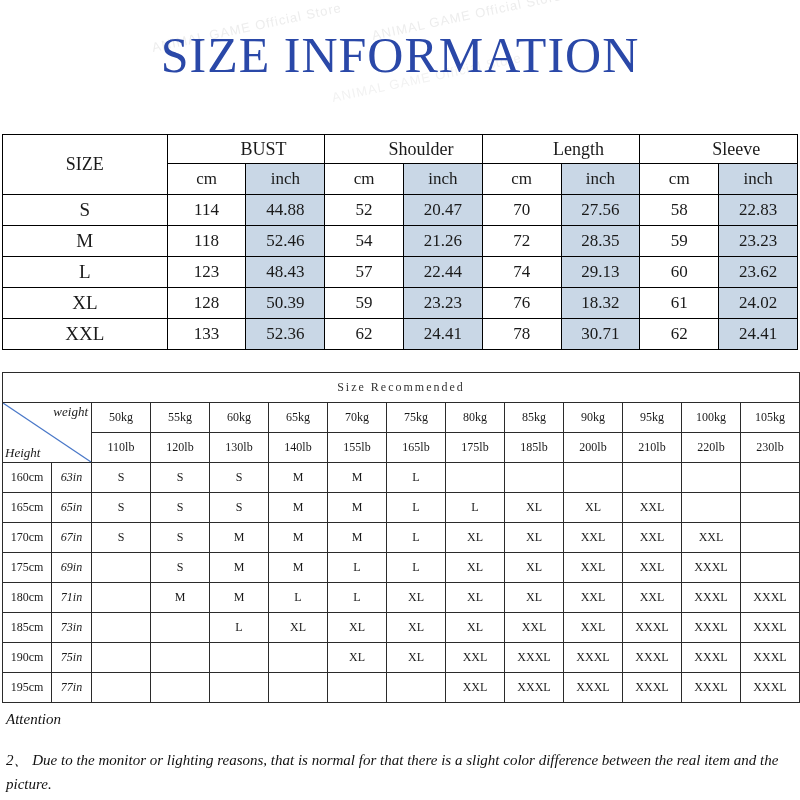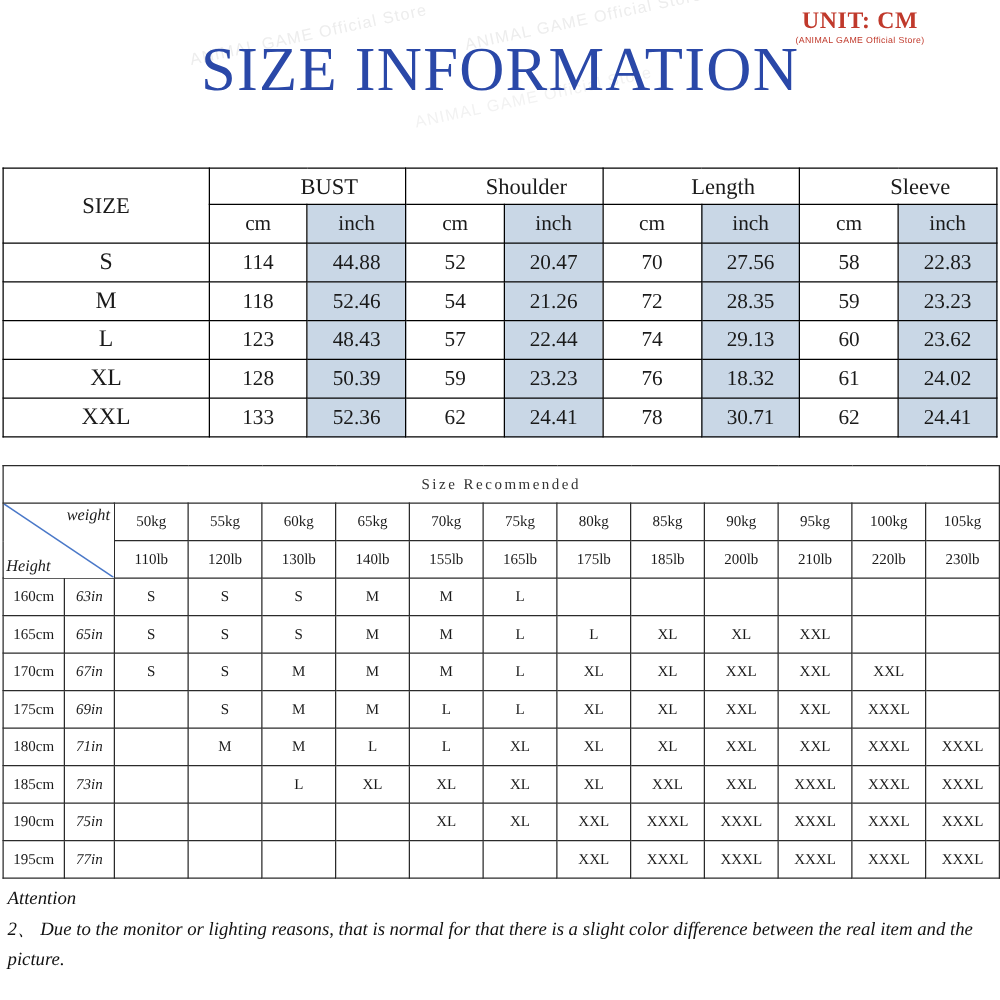--- a/index.html
+++ b/index.html
@@ -193,36 +193,32 @@
     position: absolute;
     left: 6px;
     top: 708px;
     width: 780px;
     font-family: "Liberation Serif", serif;
     font-style: italic;
     font-size: 15px;
     color: #111;
     line-height: 1.55;
   }
-  .attention .att-title { margin-bottom: 2px; }
+  .attention .att-title { margin-bottom: 18px; }
   .attention .att-line { margin-bottom: 2px; }
 </style>
 </head>
 <body>
 
 <div class="page">
 
   <div class="watermark wm1">ANIMAL GAME Official Store</div>
   <div class="watermark wm2">ANIMAL GAME Official Store</div>
   <div class="watermark wm3">ANIMAL GAME Official Store</div>
 
-  <div class="unit-box">
-    <div class="unit-main">UNIT: CM</div>
-    <div class="unit-sub">(ANIMAL GAME Official Store)</div>
-  </div>
 
   <div class="title">SIZE INFORMATION</div>
 
   <div class="size-table-wrap">
     <table class="size-table">
       <colgroup>
         <col style="width:163px">
         <col style="width:78px">
           <col style="width:78px">
         <col style="width:78px">

